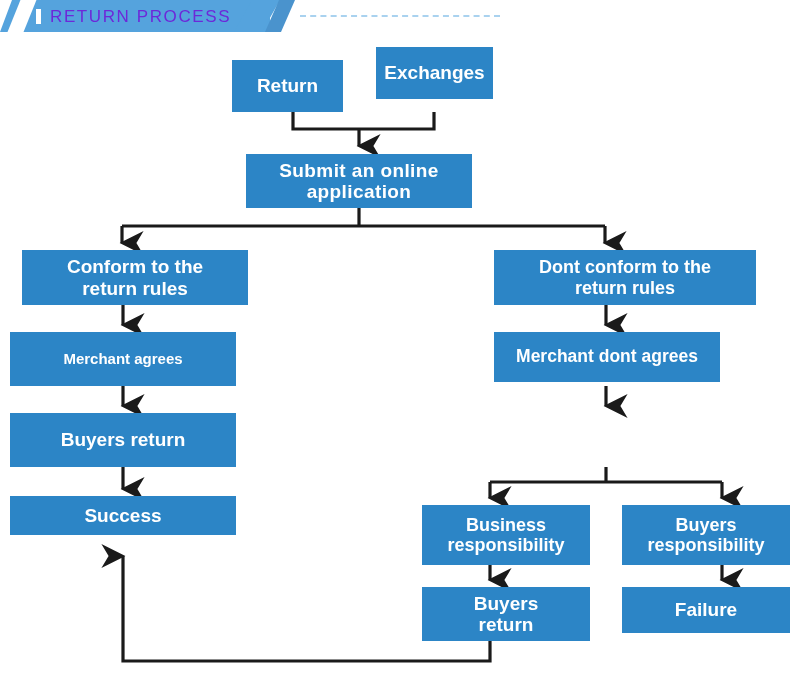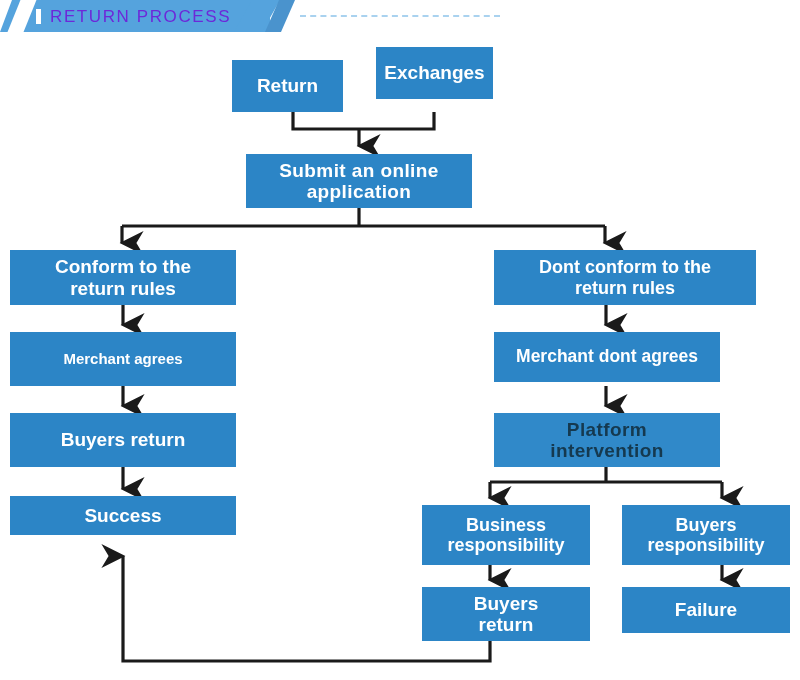--- a/index.html
+++ b/index.html
@@ -188,36 +188,34 @@
       </g>
     </svg>
 
     <div class="node" style="left:232px;top:60px;width:111px;height:52px;font-size:19px;">Return</div>
 
     <div class="node" style="left:376px;top:47px;width:117px;height:52px;font-size:19px;">Exchanges</div>
 
     <div class="node" style="left:246px;top:154px;width:226px;height:54px;font-size:19px;letter-spacing:.4px;">Submit an online
 application</div>
 
-    <div class="node" style="left:10px;top:250px;width:226px;height:55px;font-size:19px;">Conform to the
+    <div class="node" style="left:22px;top:250px;width:226px;height:55px;font-size:19px;">Conform to the
 return rules</div>
 
     <div class="node" style="left:10px;top:332px;width:226px;height:54px;font-size:15px;">Merchant agrees</div>
 
     <div class="node" style="left:10px;top:413px;width:226px;height:54px;font-size:19px;">Buyers return</div>
 
     <div class="node" style="left:10px;top:496px;width:226px;height:39px;font-size:19px;">Success</div>
 
     <div class="node" style="left:494px;top:250px;width:262px;height:55px;font-size:18px;">Dont conform to the
 return rules</div>
 
     <div class="node" style="left:494px;top:332px;width:226px;height:50px;font-size:17.5px;">Merchant dont agrees</div>
 
-    <div class="node alt" style="left:494px;top:413px;width:226px;height:54px;font-size:19px;letter-spacing:.4px;">Platform
-intervention</div>
 
     <div class="node" style="left:422px;top:505px;width:168px;height:60px;font-size:18px;">Business
 responsibility</div>
 
     <div class="node" style="left:622px;top:505px;width:168px;height:60px;font-size:18px;">Buyers
 responsibility</div>
 
     <div class="node" style="left:422px;top:587px;width:168px;height:54px;font-size:19px;">Buyers
 return</div>
 

